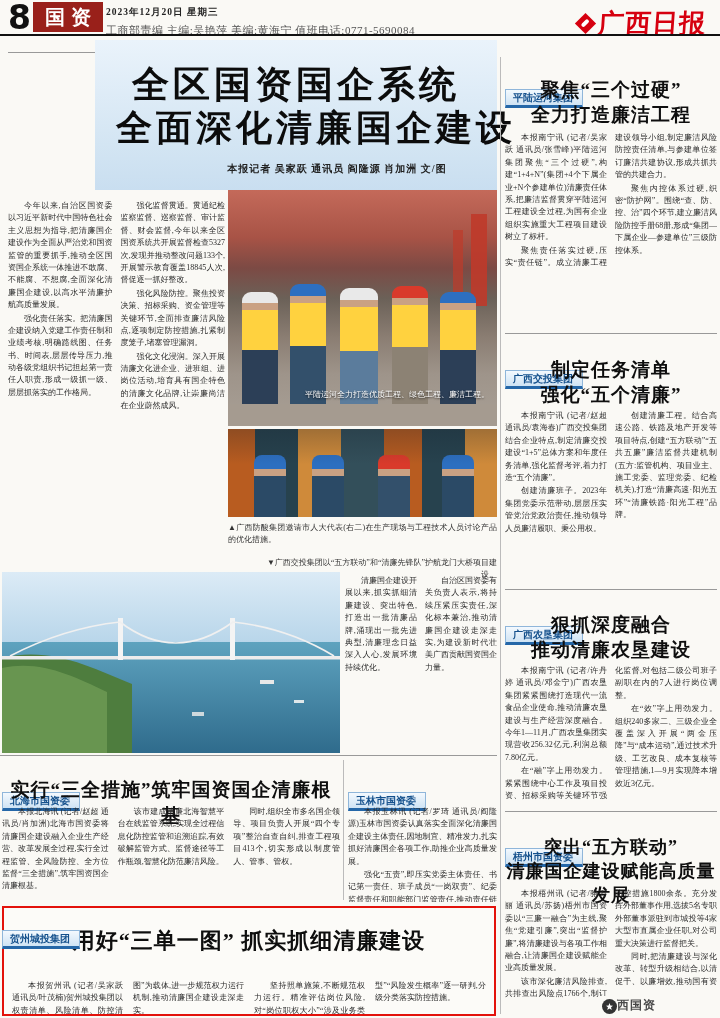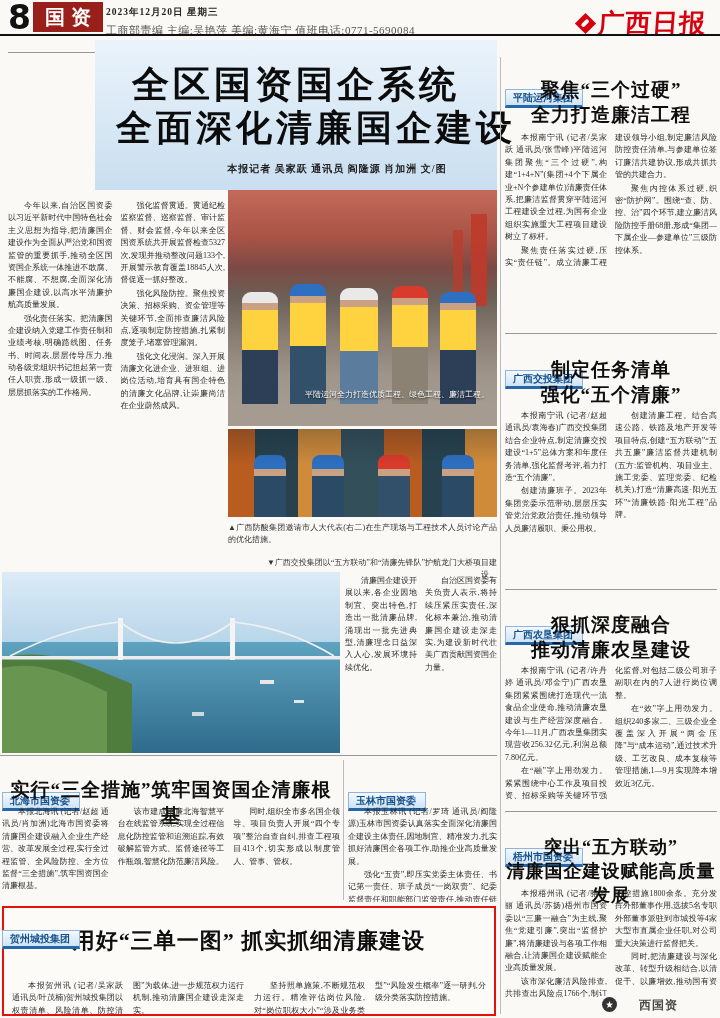--- a/index.html
+++ b/index.html
@@ -41,21 +41,21 @@
   .person{position:absolute;border-radius:9px 9px 0 0;}
   .photo1-floor{position:absolute;left:0;right:0;bottom:0;height:22px;background:#a59b90;}
   .banner-red{position:absolute;background:#bf3a2a;opacity:.9;}
   .ph1-cap{position:absolute;left:8px;right:8px;bottom:26px;color:#fff;font-size:8px;text-shadow:0 1px 2px rgba(0,0,0,.8);}
   .photo2{background:linear-gradient(90deg,#b85c20 0 10%,#27424e 10% 26%,#cf8a3a 26% 42%,#334f5a 42% 58%,#b85c20 58% 72%,#27424e 72% 88%,#cf8a3a 88% 100%);overflow:hidden;position:absolute;}
   .photo2:after{content:"";position:absolute;inset:0;background:linear-gradient(180deg,rgba(20,30,40,.25),rgba(0,0,0,0) 40%);}
   .worker{position:absolute;bottom:0;width:32px;height:62px;}
   
   .redbox{border:2px solid #e3120b;background:rgba(255,255,255,.35);}
   
-  .wx{display:flex;align-items:flex-start;gap:22px;}
+  .wx{display:flex;align-items:flex-end;gap:0;}
   .wx-circle{width:15px;height:15px;border-radius:50%;background:#333;position:relative;}
   .wx-circle:after{content:"";position:absolute;left:4px;top:4px;width:7px;height:7px;background:#fff;
                    clip-path:polygon(50% 0,63% 35%,100% 38%,72% 60%,82% 100%,50% 78%,18% 100%,28% 60%,0 38%,37% 35%);}
   .wx-txt{font-family:"DejaVu Sans",sans-serif;font-size:12px;font-weight:bold;color:#4a4a4a;letter-spacing:1px;}
 </style>
 </head>
 <body>
 
 <div id="page">
 
@@ -127,21 +127,21 @@
       <rect x="116" y="46" width="5" height="42" fill="#f4f4f4"></rect>
       <rect x="228" y="46" width="5" height="42" fill="#f4f4f4"></rect>
       <path d="M8,84 Q62,56 118,50 Q173,92 231,50 Q286,56 332,84" fill="none" stroke="#f0f0f0" stroke-width="1.6"></path>
       <rect x="258" y="108" width="14" height="4" fill="#e8e8e8"></rect>
       <rect x="292" y="128" width="10" height="3" fill="#dfe7ea"></rect>
       <rect x="190" y="140" width="12" height="4" fill="#cfd9dd"></rect>
     </svg>
   </div>
 
   <div class="abs cols c2" style="left:345px;top:575px;width:152px;height:178px;">
-    <p>清廉国企建设开展以来,各企业因地制宜、突出特色,打造出一批清廉品牌,涌现出一批先进典型,清廉理念日益深入人心,发展环境持续优化。</p>
+    <p>清廉国企建设开展以来,抓实抓细清廉建设、突出特色,打造出一批清廉品牌,涌现出一批先进典型,清廉理念日益深入人心,发展环境持续优化。</p>
     <p>自治区国资委有关负责人表示,将持续压紧压实责任,深化标本兼治,推动清廉国企建设走深走实,为建设新时代壮美广西贡献国资国企力量。</p>
   </div>
 
   <div class="abs hline" style="left:0;top:755px;width:497px;"></div>
   <div class="abs vline" style="left:343px;top:760px;height:140px;"></div>
 
   <div class="abs kicker" style="left:2px;top:760px;">北海市国资委</div>
   <div class="abs atitle" style="left:2px;top:777px;width:338px;font-size:19px;">实行“三全措施”筑牢国资国企清廉根基</div>
   <div class="abs cols c3" style="left:2px;top:806px;width:338px;height:96px;">
     <p>本报北海讯 (记者/赵超 通讯员/肖加洲)北海市国资委将清廉国企建设融入企业生产经营、改革发展全过程,实行全过程监管、全风险防控、全方位监督“三全措施”,筑牢国资国企清廉根基。</p>

